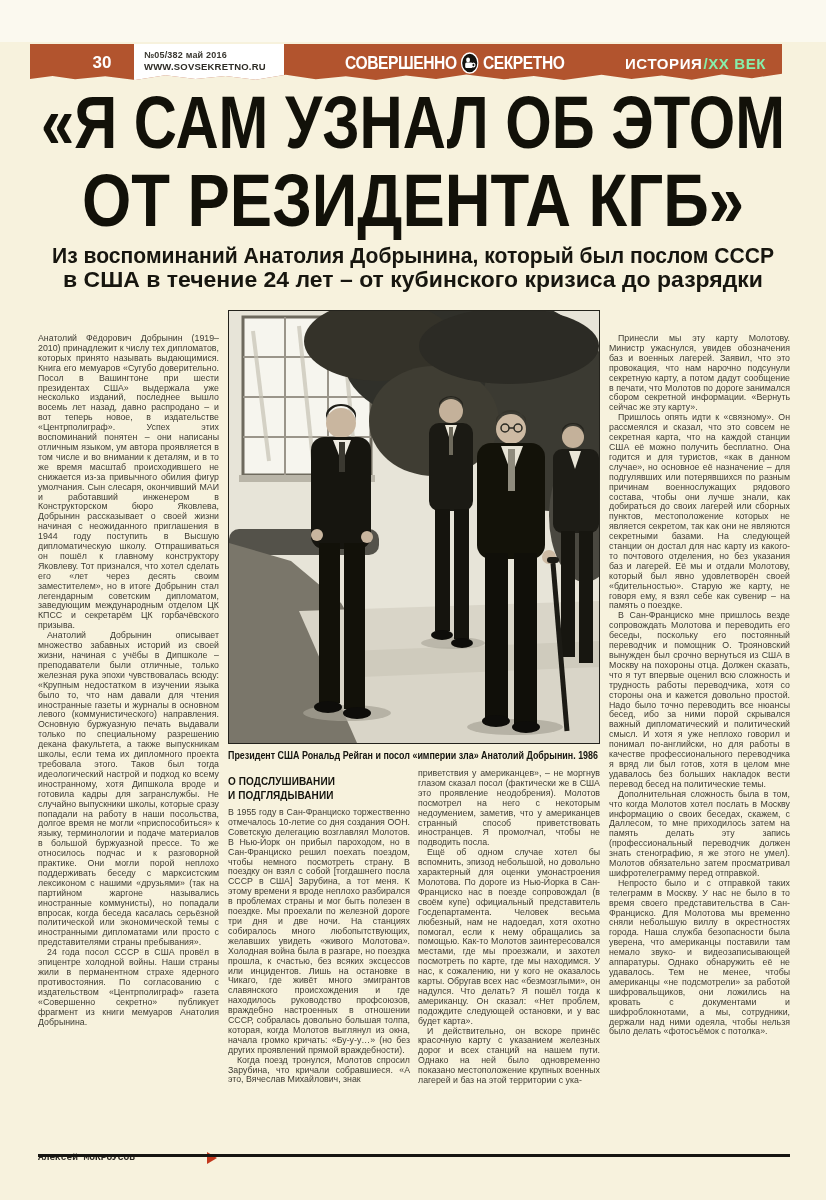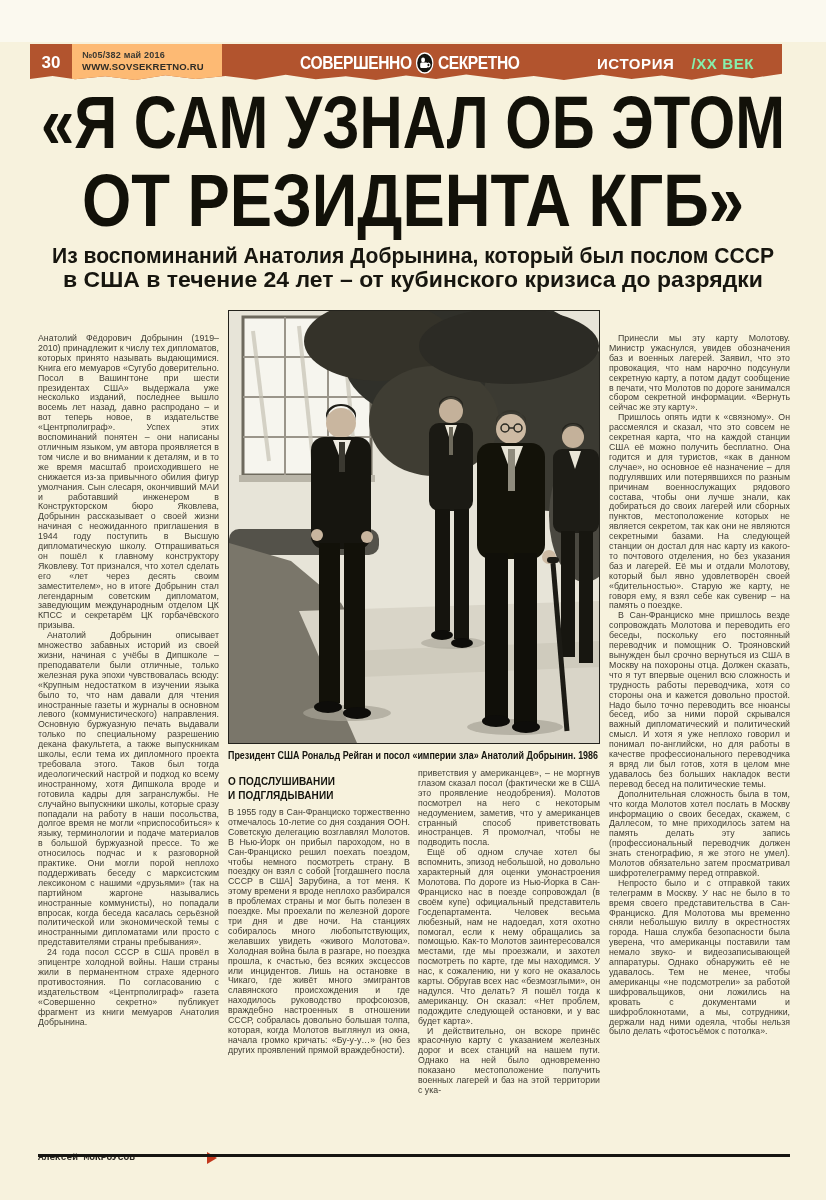--- a/index.html
+++ b/index.html
@@ -9,31 +9,31 @@
     font-family:"Liberation Sans",sans-serif;color:#3e3c33;
   }
   .top-margin{position:absolute;left:0;top:0;width:826px;height:42px;background:#fbf9ef;}
 
   
   .masthead-bar{
     position:absolute;left:30px;top:44px;width:752px;height:38px;
     background:#b2542e;display:flex;align-items:stretch;
     clip-path:polygon(0 0,100% 0,100% 78%,96% 90%,92% 80%,88% 94%,84% 83%,80% 92%,76% 81%,71% 95%,67% 84%,63% 93%,58% 80%,54% 92%,50% 83%,46% 95%,42% 85%,38% 93%,34% 81%,30% 94%,26% 84%,22% 92%,18% 82%,14% 95%,10% 85%,6% 93%,3% 84%,0 92%);
   }
-  .cell-num{width:42px;display:flex;align-items:center;justify-content:center;
-    color:#fff;font-size:17px;font-weight:700;}
-  .cell-issue{background:#fdba74;display:flex;flex-direction:column;justify-content:center;
+  .cell-num{width:64px;display:flex;align-items:center;justify-content:center;
+    color:#fff;font-size:17px;font-weight:700;padding-left:40px;}
+  .cell-issue{background:#ffffff;display:flex;flex-direction:column;justify-content:center;
     padding:2px 10px 6px;gap:1px;min-width:130px;}
   .issue-line{font-size:9px;font-weight:700;color:#3a3831;letter-spacing:.2px;}
   .site-line{font-size:9.5px;font-weight:700;color:#2e2c26;letter-spacing:.2px;}
   .cell-logo{flex:1;display:flex;align-items:center;justify-content:center;}
   .logo-inner{display:flex;align-items:center;gap:5px;transform:scaleX(.82);}
   .logo-word{font-size:19px;font-weight:800;color:#fff;letter-spacing:-.5px;white-space:nowrap;}
   .logo-icon{width:22px;height:22px;flex:0 0 auto;}
-  .cell-section{display:flex;align-items:center;gap:17px;padding-right:28px;
+  .cell-section{display:flex;align-items:center;gap:1px;padding-right:16px;
     font-size:15px;font-weight:700;color:#fff;letter-spacing:.6px;white-space:nowrap;}
   .section-suffix{color:#86efac;}
 
   
   .headline-svg{position:absolute;left:38px;top:84px;width:750px;height:156px;}
   .headline-svg text{font-family:"Liberation Sans",sans-serif;font-weight:700;fill:#121109;}
   .subhead-svg{position:absolute;left:38px;top:244px;width:750px;height:52px;}
   .subhead-svg text{font-family:"Liberation Sans",sans-serif;font-weight:700;fill:#17160f;}
 
   
@@ -216,25 +216,26 @@
         <text x="0" y="11.5" font-size="10.8" textLength="370" lengthAdjust="spacingAndGlyphs">Президент США Рональд Рейган и посол «империи зла» Анатолий Добрынин. 1986</text>
       </svg>
 
       <div class="midcols">
         <div class="midcol">
           <div class="sec-heading">
             <div>О ПОДСЛУШИВАНИИ</div>
             <div>И ПОДГЛЯДЫВАНИИ</div>
           </div>
           <p>В 1955 году в Сан-Франциско торжественно отмечалось 10-летие со дня создания ООН. Советскую делегацию возглавлял Молотов. В Нью-Йорк он прибыл пароходом, но в Сан-Франциско решил поехать поездом, чтобы немного посмотреть страну. В поездку он взял с собой [тогдашнего посла СССР в США] Зарубина, а тот меня. К этому времени я вроде неплохо разбирался в проблемах страны и мог быть полезен в поездке. Мы проехали по железной дороге три дня и две ночи. На станциях собиралось много любопытствующих, желавших увидеть «живого Молотова». Холодная война была в разгаре, но поездка прошла, к счастью, без всяких эксцессов или инцидентов. Лишь на остановке в Чикаго, где живёт много эмигрантов славянского происхождения и где находилось руководство профсоюзов, враждебно настроенных в отношении СССР, собралась довольно большая толпа, которая, когда Молотов выглянул из окна, начала громко кричать: «Бу-у-у…» (но без других проявлений прямой враждебности).</p>
+          <p class="ind">Когда поезд тронулся, Молотов спросил Зарубина, что кричали собравшиеся. «А это, Вячеслав Михайлович, знак</p>
         </div>
         <div class="midcol">
           <p>приветствия у американцев», – не моргнув глазом сказал посол (фактически же в США это проявление неодобрения). Молотов посмотрел на него с некоторым недоумением, заметив, что у американцев странный способ приветствовать иностранцев. Я промолчал, чтобы не подводить посла.</p>
           <p class="ind">Ещё об одном случае хотел бы вспомнить, эпизод небольшой, но довольно характерный для оценки умонастроения Молотова. По дороге из Нью-Йорка в Сан-Франциско нас в поезде сопровождал (в своём купе) официальный представитель Госдепартамента. Человек весьма любезный, нам не надоедал, хотя охотно помогал, если к нему обращались за помощью. Как-то Молотов заинтересовался местами, где мы проезжали, и захотел посмотреть по карте, где мы находимся. У нас, к сожалению, ни у кого не оказалось карты. Обругав всех нас «безмозглыми», он надулся. Что делать? Я пошёл тогда к американцу. Он сказал: «Нет проблем, подождите следующей остановки, и у вас будет карта».</p>
-          <p class="ind">И действительно, он вскоре принёс красочную карту с указанием железных дорог и всех станций на нашем пути. Однако на ней было одновременно показано местоположение получить военных лагерей и баз на этой территории с ука-</p>
+          <p class="ind">И действительно, он вскоре принёс красочную карту с указанием железных дорог и всех станций на нашем пути. Однако на ней было одновременно показано местоположение крупных военных лагерей и баз на этой территории с ука-</p>
         </div>
       </div>
     </div>
 
     <div class="col">
       <p class="ind">Принесли мы эту карту Молотову. Министр ужаснулся, увидев обозначения баз и военных лагерей. Заявил, что это провокация, что нам нарочно подсунули секретную карту, а потом дадут сообщение в печати, что Молотов по дороге занимался сбором секретной информации. «Вернуть сейчас же эту карту».</p>
       <p class="ind">Пришлось опять идти к «связному». Он рассмеялся и сказал, что это совсем не секретная карта, что на каждой станции США её можно получить бесплатно. Она годится и для туристов, «как в данном случае», но основное её назначение – для подгулявших или потерявшихся по разным причинам военнослужащих рядового состава, чтобы они лучше знали, как добираться до своих лагерей или сборных пунктов, местоположение которых не является секретом, так как они не являются секретными базами. На следующей станции он достал для нас карту из какого-то почтового отделения, но без указания баз и лагерей. Её мы и отдали Молотову, который был явно удовлетворён своей «бдительностью». Старую же карту, не говоря ему, я взял себе как сувенир – на память о поездке.</p>
       <p class="ind">В Сан-Франциско мне пришлось везде сопровождать Молотова и переводить его беседы, поскольку его постоянный переводчик и помощник О. Трояновский вынужден был срочно вернуться из США в Москву на похороны отца. Должен сказать, что я тут впервые оценил всю сложность и трудность работы переводчика, хотя со стороны она и кажется довольно простой. Надо было точно переводить все нюансы бесед, ибо за ними порой скрывался важный дипломатический и политический смысл. И хотя я уже неплохо говорил и понимал по-английски, но для работы в качестве профессионального переводчика я вряд ли был готов, хотя в целом мне удавалось без больших накладок вести перевод бесед на политические темы.</p>
       <p class="ind">Дополнительная сложность была в том, что когда Молотов хотел послать в Москву информацию о своих беседах, скажем, с Даллесом, то мне приходилось затем на память делать эту запись (профессиональный переводчик должен знать стенографию, я же этого не умел). Молотов обязательно затем просматривал шифротелеграмму перед отправкой.</p>
       <p class="ind">Непросто было и с отправкой таких телеграмм в Москву. У нас не было в то время своего представительства в Сан-Франциско. Для Молотова мы временно сняли небольшую виллу в окрестностях города. Наша служба безопасности была уверена, что американцы поставили там немало звуко- и видеозаписывающей аппаратуры. Однако обнаружить её не удавалось. Тем не менее, чтобы американцы «не подсмотрели» за работой шифровальщиков, они ложились на кровать с документами и шифроблокнотами, а мы, сотрудники, держали над ними одеяла, чтобы нельзя было делать «фотосъёмок с потолка».</p>

